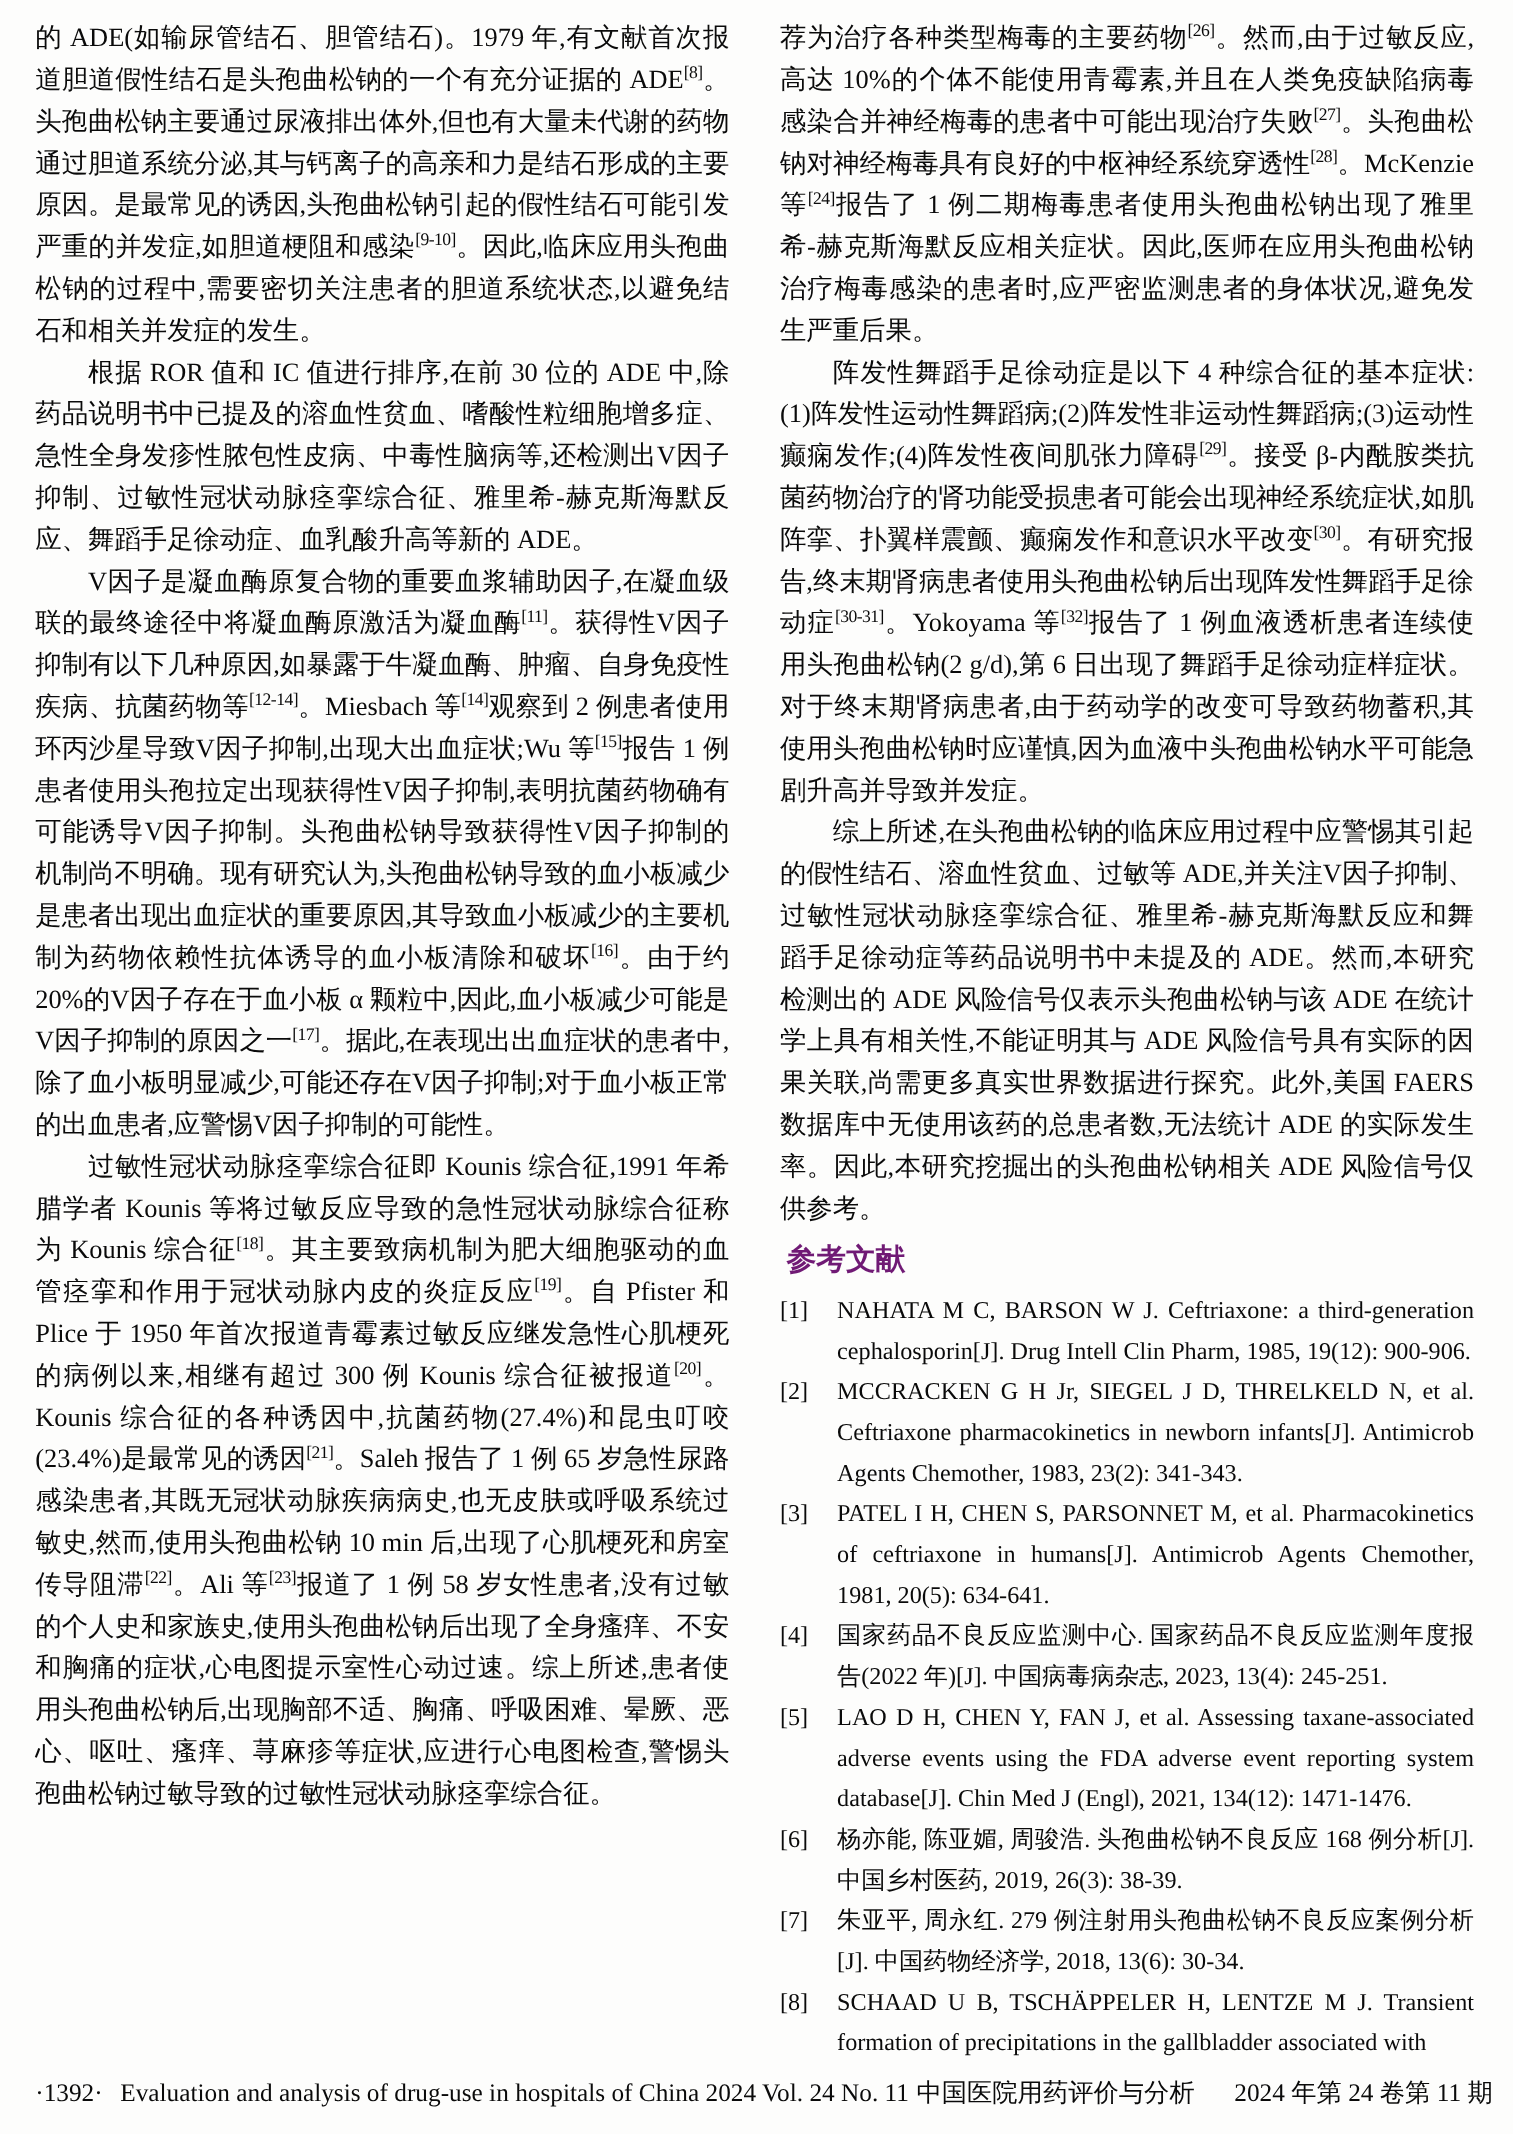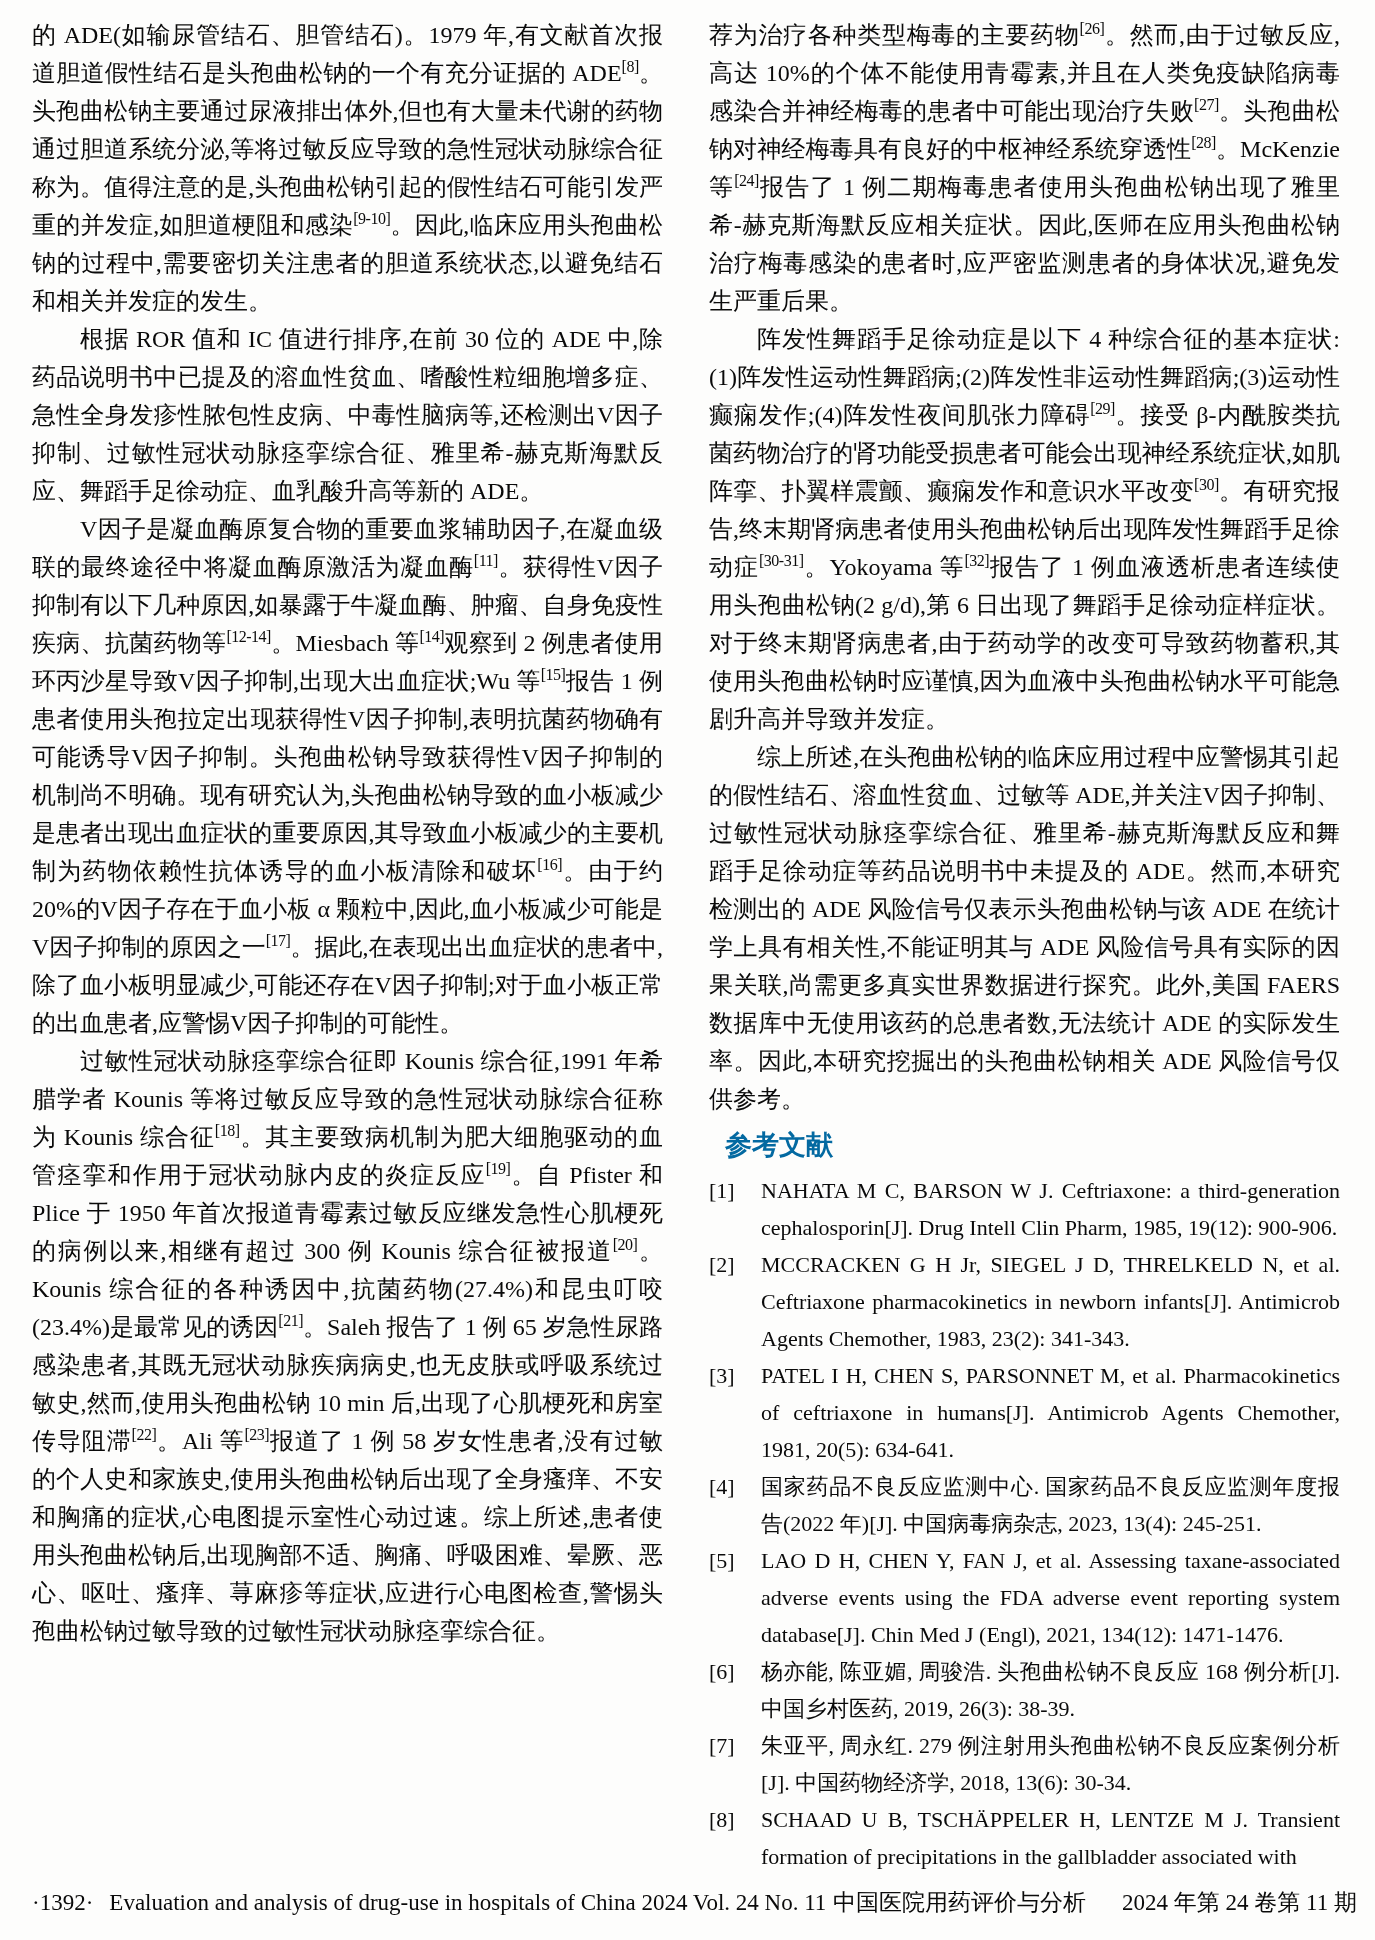--- a/index.html
+++ b/index.html
@@ -18,21 +18,21 @@
   }
   p.body-para{margin:0;}
   p.indent{text-indent:2em;}
   sup.ref{
     font-size:16px;line-height:0;vertical-align:super;
     letter-spacing:-0.5px;white-space:nowrap;
   }
   .ref-heading{
     font-family:"Liberation Sans","DejaVu Sans",sans-serif;
     font-size:27px;font-weight:bold;line-height:46px;
-    margin:4px 0 4px 16px;color:#0369a1;
+    margin:4px 0 4px 6px;color:#701a75;
   }
   .ref-item{
     position:relative;padding-left:52px;
     font-size:22px;line-height:37px;
     text-align:justify;margin:0;
   }
   .ref-num{position:absolute;left:0;top:0;}
   .footer{
     position:absolute;left:32px;right:18px;bottom:22px;
     display:flex;align-items:baseline;
@@ -40,21 +40,21 @@
   }
   .footer-left{display:flex;gap:16px;}
   .footer-right{margin-left:auto;display:flex;gap:36px;justify-content:flex-end;}
 </style>
 </head>
 <body>
 
 <div class="page">
   <div class="columns">
     <div class="col" id="col-left">
-        <p class="body-para"><span>的 ADE(如输尿管结石、胆管结石)。1979 年,有文献首次报道胆道假性结石是头孢曲松钠的一个有充分证据的 ADE</span><sup class="ref">[8]</sup><span>。头孢曲松钠主要通过尿液排出体外,但也有大量未代谢的药物通过胆道系统分泌,等将过敏反应导致的急性冠状动脉综合征称为。值得注意的是,头孢曲松钠引起的假性结石可能引发严重的并发症,如胆道梗阻和感染</span><sup class="ref">[9-10]</sup><span>。因此,临床应用头孢曲松钠的过程中,需要密切关注患者的胆道系统状态,以避免结石和相关并发症的发生。</span></p>
+        <p class="body-para"><span>的 ADE(如输尿管结石、胆管结石)。1979 年,有文献首次报道胆道假性结石是头孢曲松钠的一个有充分证据的 ADE</span><sup class="ref">[8]</sup><span>。头孢曲松钠主要通过尿液排出体外,但也有大量未代谢的药物通过胆道系统分泌,其与钙离子的高亲和力是结石形成的主要原因。是最常见的诱因,头孢曲松钠引起的假性结石可能引发严重的并发症,如胆道梗阻和感染</span><sup class="ref">[9-10]</sup><span>。因此,临床应用头孢曲松钠的过程中,需要密切关注患者的胆道系统状态,以避免结石和相关并发症的发生。</span></p>
         <p class="body-para indent"><span>根据 ROR 值和 IC 值进行排序,在前 30 位的 ADE 中,除药品说明书中已提及的溶血性贫血、嗜酸性粒细胞增多症、急性全身发疹性脓包性皮病、中毒性脑病等,还检测出V因子抑制、过敏性冠状动脉痉挛综合征、雅里希-赫克斯海默反应、舞蹈手足徐动症、血乳酸升高等新的 ADE。</span></p>
         <p class="body-para indent"><span>V因子是凝血酶原复合物的重要血浆辅助因子,在凝血级联的最终途径中将凝血酶原激活为凝血酶</span><sup class="ref">[11]</sup><span>。获得性V因子抑制有以下几种原因,如暴露于牛凝血酶、肿瘤、自身免疫性疾病、抗菌药物等</span><sup class="ref">[12-14]</sup><span>。Miesbach 等</span><sup class="ref">[14]</sup><span>观察到 2 例患者使用环丙沙星导致V因子抑制,出现大出血症状;Wu 等</span><sup class="ref">[15]</sup><span>报告 1 例患者使用头孢拉定出现获得性V因子抑制,表明抗菌药物确有可能诱导V因子抑制。头孢曲松钠导致获得性V因子抑制的机制尚不明确。现有研究认为,头孢曲松钠导致的血小板减少是患者出现出血症状的重要原因,其导致血小板减少的主要机制为药物依赖性抗体诱导的血小板清除和破坏</span><sup class="ref">[16]</sup><span>。由于约20%的V因子存在于血小板 α 颗粒中,因此,血小板减少可能是V因子抑制的原因之一</span><sup class="ref">[17]</sup><span>。据此,在表现出出血症状的患者中,除了血小板明显减少,可能还存在V因子抑制;对于血小板正常的出血患者,应警惕V因子抑制的可能性。</span></p>
         <p class="body-para indent"><span>过敏性冠状动脉痉挛综合征即 Kounis 综合征,1991 年希腊学者 Kounis 等将过敏反应导致的急性冠状动脉综合征称为 Kounis 综合征</span><sup class="ref">[18]</sup><span>。其主要致病机制为肥大细胞驱动的血管痉挛和作用于冠状动脉内皮的炎症反应</span><sup class="ref">[19]</sup><span>。自 Pfister 和 Plice 于 1950 年首次报道青霉素过敏反应继发急性心肌梗死的病例以来,相继有超过 300 例 Kounis 综合征被报道</span><sup class="ref">[20]</sup><span>。Kounis 综合征的各种诱因中,抗菌药物(27.4%)和昆虫叮咬(23.4%)是最常见的诱因</span><sup class="ref">[21]</sup><span>。Saleh 报告了 1 例 65 岁急性尿路感染患者,其既无冠状动脉疾病病史,也无皮肤或呼吸系统过敏史,然而,使用头孢曲松钠 10 min 后,出现了心肌梗死和房室传导阻滞</span><sup class="ref">[22]</sup><span>。Ali 等</span><sup class="ref">[23]</sup><span>报道了 1 例 58 岁女性患者,没有过敏的个人史和家族史,使用头孢曲松钠后出现了全身瘙痒、不安和胸痛的症状,心电图提示室性心动过速。综上所述,患者使用头孢曲松钠后,出现胸部不适、胸痛、呼吸困难、晕厥、恶心、呕吐、瘙痒、荨麻疹等症状,应进行心电图检查,警惕头孢曲松钠过敏导致的过敏性冠状动脉痉挛综合征。</span></p>
       </div>
     <div class="col" id="col-right">
       <div id="right-paras">
           <p class="body-para"><span>荐为治疗各种类型梅毒的主要药物</span><sup class="ref">[26]</sup><span>。然而,由于过敏反应,高达 10%的个体不能使用青霉素,并且在人类免疫缺陷病毒感染合并神经梅毒的患者中可能出现治疗失败</span><sup class="ref">[27]</sup><span>。头孢曲松钠对神经梅毒具有良好的中枢神经系统穿透性</span><sup class="ref">[28]</sup><span>。McKenzie 等</span><sup class="ref">[24]</sup><span>报告了 1 例二期梅毒患者使用头孢曲松钠出现了雅里希-赫克斯海默反应相关症状。因此,医师在应用头孢曲松钠治疗梅毒感染的患者时,应严密监测患者的身体状况,避免发生严重后果。</span></p>
           <p class="body-para indent"><span>阵发性舞蹈手足徐动症是以下 4 种综合征的基本症状:(1)阵发性运动性舞蹈病;(2)阵发性非运动性舞蹈病;(3)运动性癫痫发作;(4)阵发性夜间肌张力障碍</span><sup class="ref">[29]</sup><span>。接受 β-内酰胺类抗菌药物治疗的肾功能受损患者可能会出现神经系统症状,如肌阵挛、扑翼样震颤、癫痫发作和意识水平改变</span><sup class="ref">[30]</sup><span>。有研究报告,终末期肾病患者使用头孢曲松钠后出现阵发性舞蹈手足徐动症</span><sup class="ref">[30-31]</sup><span>。Yokoyama 等</span><sup class="ref">[32]</sup><span>报告了 1 例血液透析患者连续使用头孢曲松钠(2 g/d),第 6 日出现了舞蹈手足徐动症样症状。对于终末期肾病患者,由于药动学的改变可导致药物蓄积,其使用头孢曲松钠时应谨慎,因为血液中头孢曲松钠水平可能急剧升高并导致并发症。</span></p>
           <p class="body-para indent"><span>综上所述,在头孢曲松钠的临床应用过程中应警惕其引起的假性结石、溶血性贫血、过敏等 ADE,并关注V因子抑制、过敏性冠状动脉痉挛综合征、雅里希-赫克斯海默反应和舞蹈手足徐动症等药品说明书中未提及的 ADE。然而,本研究检测出的 ADE 风险信号仅表示头孢曲松钠与该 ADE 在统计学上具有相关性,不能证明其与 ADE 风险信号具有实际的因果关联,尚需更多真实世界数据进行探究。此外,美国 FAERS 数据库中无使用该药的总患者数,无法统计 ADE 的实际发生率。因此,本研究挖掘出的头孢曲松钠相关 ADE 风险信号仅供参考。</span></p>
         </div>

